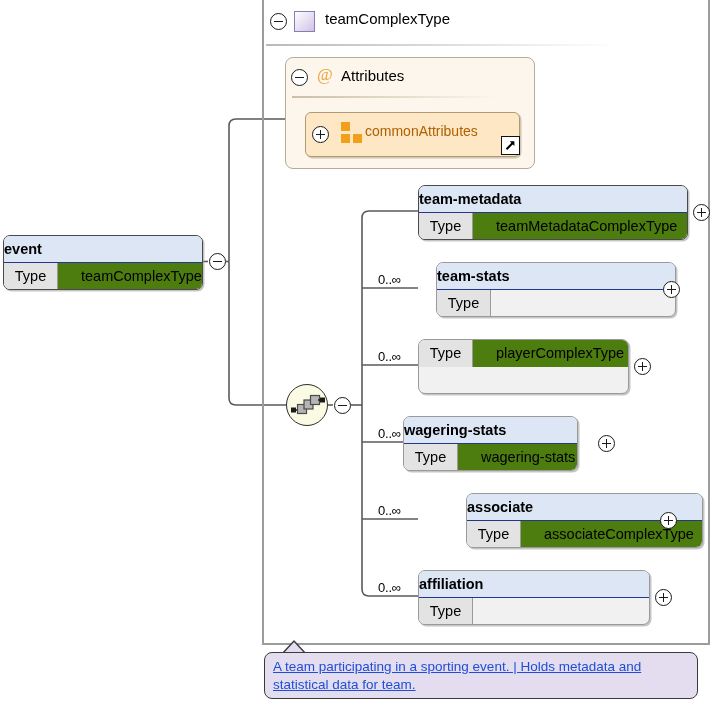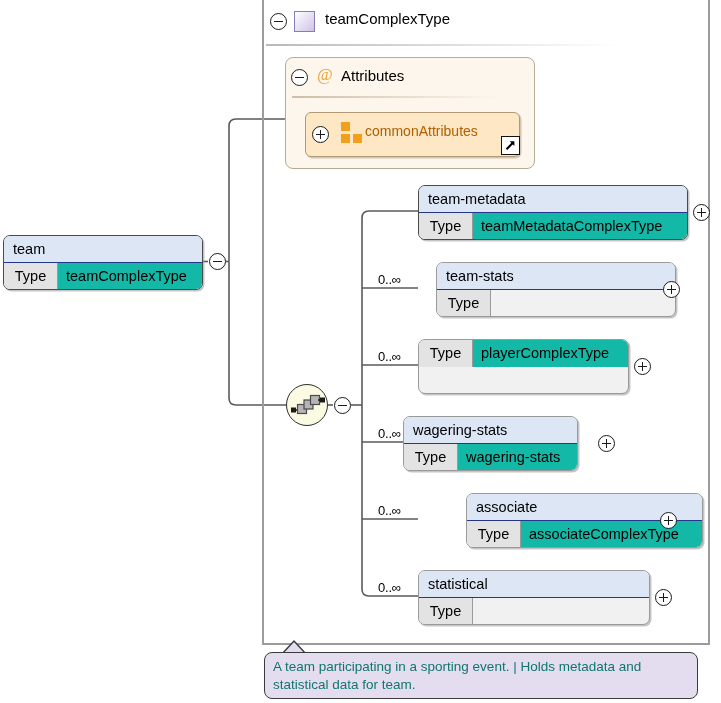--- a/index.html
+++ b/index.html
@@ -28,47 +28,47 @@
     box-sizing: border-box;
     box-shadow: 1.5px 1.5px 0 rgba(150,150,150,0.55);
     overflow: hidden;
   }
   .el-box.solid-border { border-color: #4a4a4a; }
   .el-head {
     height: 27px;
     line-height: 27px;
     background: #dce6f5;
     border-bottom: 1px solid #23388c;
-    padding-left: 9px;
     font-size: 14.5px;
     color: #000;
     box-sizing: border-box;
     white-space: nowrap;
+    font-weight: bold;
   }
   .el-body {
     display: flex;
     height: 27px;
     box-sizing: border-box;
   }
   .el-type-label {
     width: 54px;
     line-height: 27px;
     background: #e3e3e3;
     border-right: 1px solid #9a9a9a;
     text-align: center;
     font-size: 14.5px;
     color: #000;
     box-sizing: border-box;
     flex: 0 0 auto;
   }
   .el-type-value {
     flex: 1 1 auto;
     line-height: 27px;
-    background: #14b8a6;
-    padding-left: 8px;
+    background: #4d7c0f;
+    padding-left: 23px;
     font-size: 14.5px;
     color: #000;
     white-space: nowrap;
     box-sizing: border-box;
   }
 
   
   .card-label {
     position: absolute;
     font-size: 13px;
@@ -225,21 +225,22 @@
     position: absolute;
     left: 264px; top: 652px;
     width: 434px; height: 47px;
     border: 1.4px solid #3a3a3a;
     border-radius: 8px;
     background: #e4ddef;
     box-sizing: border-box;
     padding: 5px 8px 0 8px;
     font-size: 13.5px;
     line-height: 18px;
-    color: #0f766e;
+    color: #1d4ed8;
+    text-decoration: underline;
   }
   #annotation-tail { position: absolute; left: 281px; top: 639px; }
 </style>
 </head>
 <body>
 
 <div id="canvas">
 
   <svg id="wires" width="721" height="703">
 
@@ -256,21 +257,21 @@
     <path d="M362 405 V218 Q362 211 369 211 H418" stroke="#5a5a5a" stroke-width="1.6" fill="none"></path>
     <path d="M362 405 V589 Q362 596 369 596 H418" stroke="#5a5a5a" stroke-width="1.6" fill="none"></path>
 
     <path d="M362 288 H418" stroke="#5a5a5a" stroke-width="1.4" fill="none"></path>
     <path d="M362 365 H418" stroke="#5a5a5a" stroke-width="1.4" fill="none"></path>
     <path d="M362 442 H418" stroke="#5a5a5a" stroke-width="1.4" fill="none"></path>
     <path d="M362 519 H418" stroke="#5a5a5a" stroke-width="1.4" fill="none"></path>
   </svg>
 
   <div class="el-box solid-border" id="team-box" style="left:3px; top:235px; width:200px; height:55px;">
-    <div class="el-head">team</div>
+    <div class="el-head">event</div>
     <div class="el-body">
       <div class="el-type-label">Type</div>
       <div class="el-type-value">teamComplexType</div>
     </div>
   </div>
   <div class="pm-circle minus" style="left:209px; top:253px;"></div>
 
   <div id="ct-container"></div>
   <div id="ct-header-rule"></div>
   <div class="pm-circle minus" style="left:270px; top:13px;"></div>
@@ -349,21 +350,21 @@
       <div class="el-box" style="left: 418px; top: 493px; width: 237px; height: 55px; margin-left: 48px;">
         <div class="el-head">associate</div>
         <div class="el-body">
           <div class="el-type-label">Type</div>
           <div class="el-type-value">associateComplexType</div>
         </div>
       </div>
       <div class="pm-circle plus" style="left: 660px; top: 512px;"></div>
       <div class="card-label" style="left: 378px; top: 580px;">0..∞</div>
       <div class="el-box" style="left: 418px; top: 570px; width: 232px; height: 55px;">
-        <div class="el-head">statistical</div>
+        <div class="el-head">affiliation</div>
         <div class="el-body">
           <div class="el-type-label">Type</div>
         </div>
       </div>
       <div class="pm-circle plus" style="left: 655px; top: 589px;"></div>
     </div>
 
   <svg id="annotation-tail" width="34" height="16">
     <path d="M1 15 L13 2 L25 15" fill="#e4ddef" stroke="#3a3a3a" stroke-width="1.4" stroke-linejoin="round"></path>
     <path d="M1 15 L25 15" stroke="#e4ddef" stroke-width="2.4"></path>

